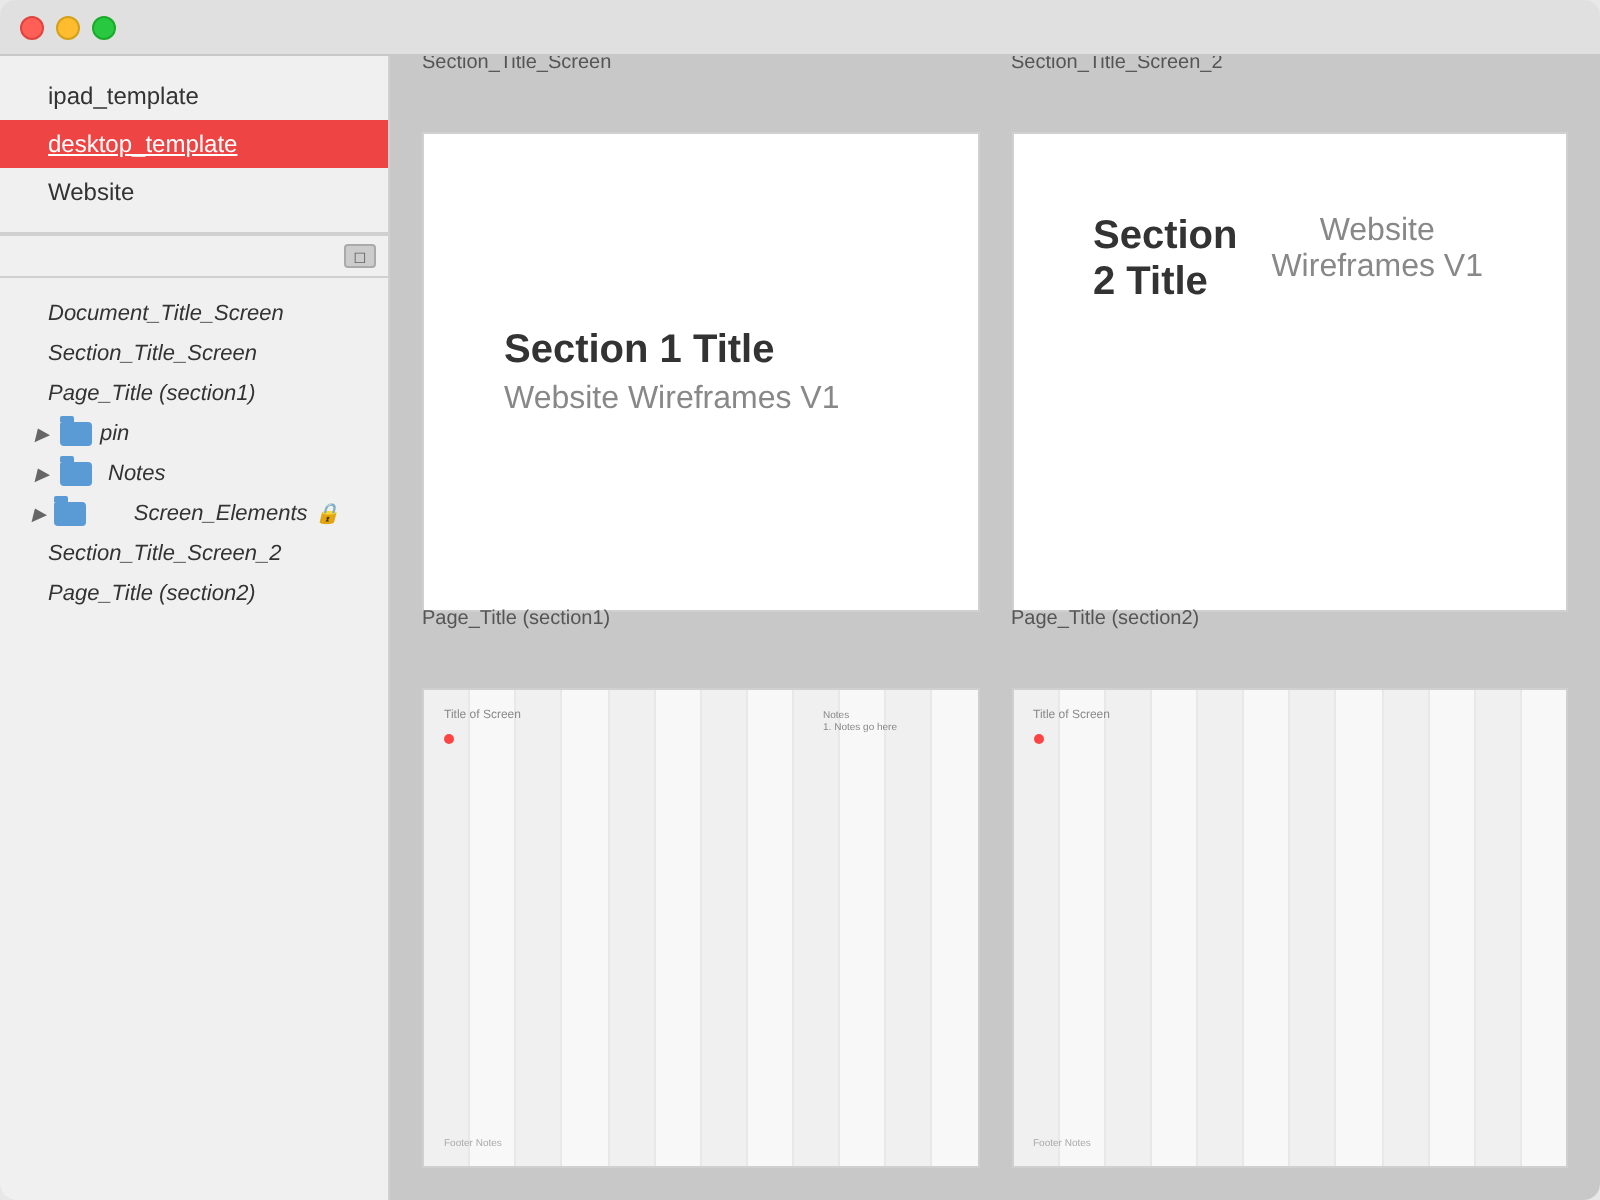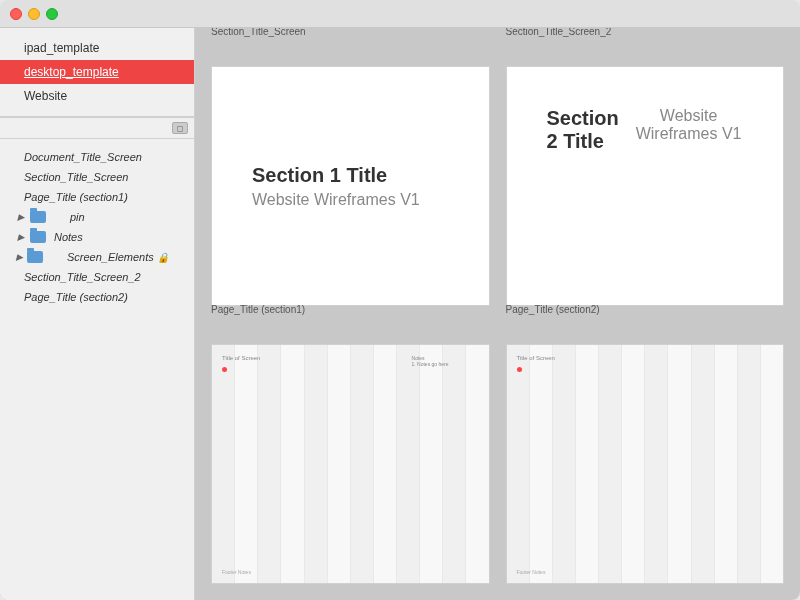--- a/index.html
+++ b/index.html
@@ -342,21 +342,21 @@
         <div class="sidebar-layer">
           <span>Section_Title_Screen</span>
         </div>
         <div class="sidebar-layer">
           <span>Page_Title (section1)</span>
         </div>
 
         <div class="sidebar-layer" style="padding-left: 16px;">
           <span class="layer-arrow">▶</span>
           <div class="layer-folder-icon"></div>
-          <span style="margin-left: 20px; text-align: center;">pin</span>
+          <span style="margin-left: 0; text-align: center;">pin</span>
         </div>
 
         <div class="sidebar-layer" style="padding-left: 16px;">
           <span class="layer-arrow">▶</span>
           <div class="layer-folder-icon"></div>
           <span style="margin-left: 4px;">Notes</span>
         </div>
 
         <div class="sidebar-layer" style="padding-left: 16px;">
           <span class="layer-arrow">▶</span>

